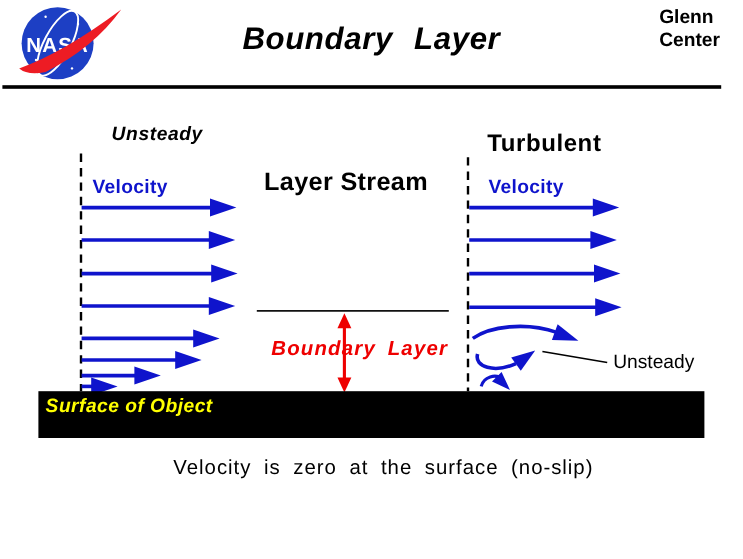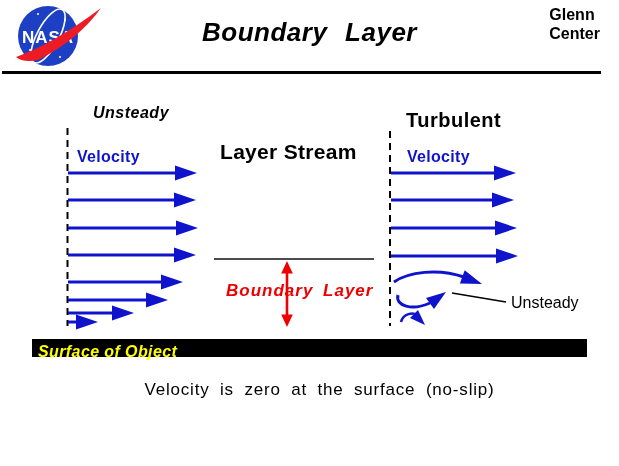--- a/index.html
+++ b/index.html
@@ -24,21 +24,21 @@
   .turb-label{left:406px;top:109px;font-size:20px;font-weight:600;letter-spacing:.5px;}
   .vel-label{font-size:16px;font-weight:bold;color:var(--arrow-blue,#0000cc);letter-spacing:.3px;text-align:right;}
   .vel-left{left:77px;top:148px;}
   .vel-right{left:407px;top:148px;}
   .free-stream{left:220px;top:140px;font-size:21px;font-weight:bold;letter-spacing:.3px;}
   .bl-label{left:226px;top:281px;font-size:17px;font-weight:600;font-style:italic;
             color:var(--accent-red,#ee0000);letter-spacing:1px;word-spacing:4px;}
   .unsteady-label{left:511px;top:294px;font-size:16px;font-weight:normal;}
   
   .surface-bar{
-    position:absolute;left:32px;top:339px;width:555px;height:18px;background:#000;
+    position:absolute;left:32px;top:326px;width:555px;height:39px;background:#000;
   }
   .surface-label{
     position:absolute;left:6px;top:0;line-height:26px;
     font-size:16px;font-weight:bold;font-style:italic;
     color:var(--surface-yellow,#ffff00);letter-spacing:.4px;
   }
   
   .caption{
     position:absolute;left:20px;right:0;top:380px;text-align:center;
     font-size:17px;font-weight:500;letter-spacing:.8px;word-spacing:5px;

